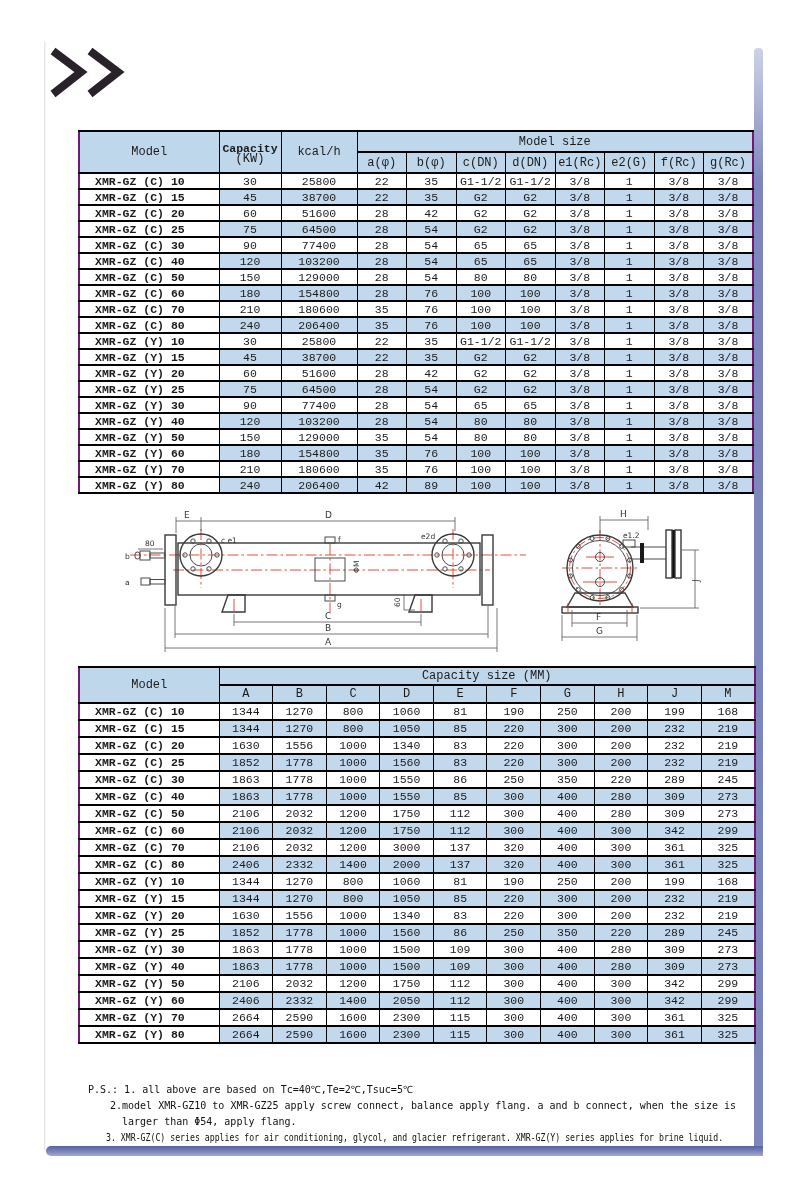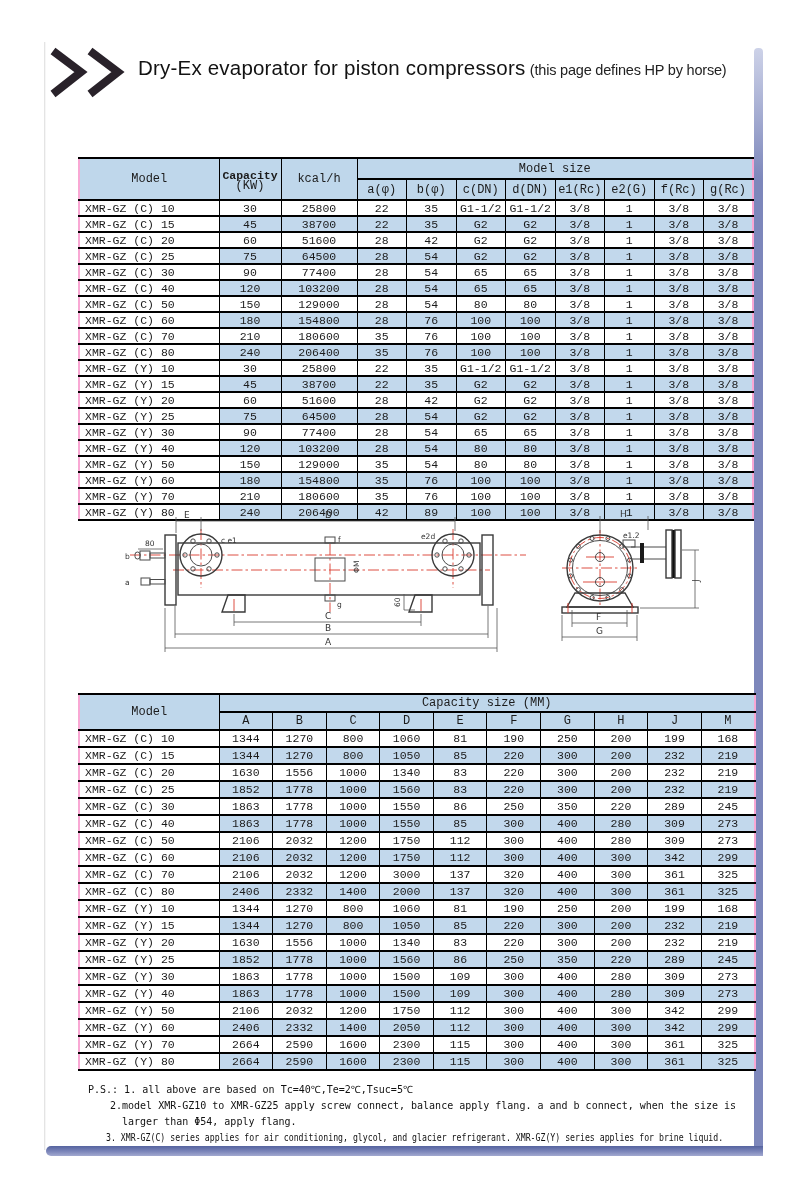--- a/index.html
+++ b/index.html
@@ -12,27 +12,27 @@
   .bottom-bar{position:absolute;left:46px;top:1146px;width:717px;height:10px;
               border-radius:5px 0 0 5px;
               background:linear-gradient(to bottom,#55639f 0%,#7c86ba 55%,#a2a9d0 100%);}
   .chevrons{position:absolute;left:48px;top:46px;}
   .page-header-title{position:absolute;left:138px;top:56px;white-space:nowrap;}
   .title-main{font-size:20.5px;color:#121212;letter-spacing:0.2px;}
   .title-sub{font-size:14.5px;color:#222;letter-spacing:-0.2px;}
 
   table.spec{position:absolute;left:78px;border-collapse:collapse;table-layout:fixed;
              font-family:"Liberation Mono","DejaVu Sans Mono",monospace;
-             border:2px solid #f9a8d4;margin-top:27px;}
+             border:2px solid #701a75;}
   table.spec th,table.spec td{border:1px solid #000;border-top:2px solid #000;border-bottom:2px solid #000;
              padding:0;text-align:center;font-weight:normal;overflow:hidden;white-space:nowrap;}
   table.spec th{background:#bfd7eb;font-size:12px;}
   table.spec td{font-size:11.5px;line-height:13px;background:#ffffff;}
   table.spec tr.alt td{background:#c2d8ec;}
-  table.spec tr.alt td.model,table.spec td.model{background:#ffffff;text-align:left;padding-left:5px;}
+  table.spec tr.alt td.model,table.spec td.model{background:#ffffff;text-align:left;padding-left:15px;font-weight:bold;}
   #pipe-table{top:130px;width:676px;}
   #pipe-table thead tr{height:21px;}
   #pipe-table tbody tr{height:16px;}
   #size-table{top:666px;width:676px;}
   #size-table thead tr{height:18px;}
   #size-table tbody tr{height:17px;}
   .cap-unit{display:block;font-size:12px;line-height:8px;}
   .cap-main{display:block;font-size:11.5px;line-height:12px;margin-top:2px;font-weight:bold;}
 
   .diagram{position:absolute;left:78px;top:500px;width:680px;height:162px;}
@@ -60,24 +60,20 @@
   <div class="right-bar"></div>
   <div class="bottom-bar"></div>
 
   <div class="chevrons">
     <svg width="82" height="54" viewBox="0 0 82 54">
       <polyline points="5,5 33,26 5,48" fill="none" stroke="#29222a" stroke-width="8"></polyline>
       <polyline points="42,5 70,26 42,48" fill="none" stroke="#29222a" stroke-width="8"></polyline>
     </svg>
   </div>
 
-  <div class="page-header-title">
-    <span class="title-main">Dry-Ex evaporator for piston compressors</span>
-    <span class="title-sub">(this page defines HP by horse)</span>
-  </div>
 
   <table class="spec" id="pipe-table">
     <colgroup>
       <col style="width:140px">
         <col style="width:62px">
         <col style="width:76px">
       <col span="8" style="width:49.5px">
     </colgroup>
     <thead>
       <tr>

